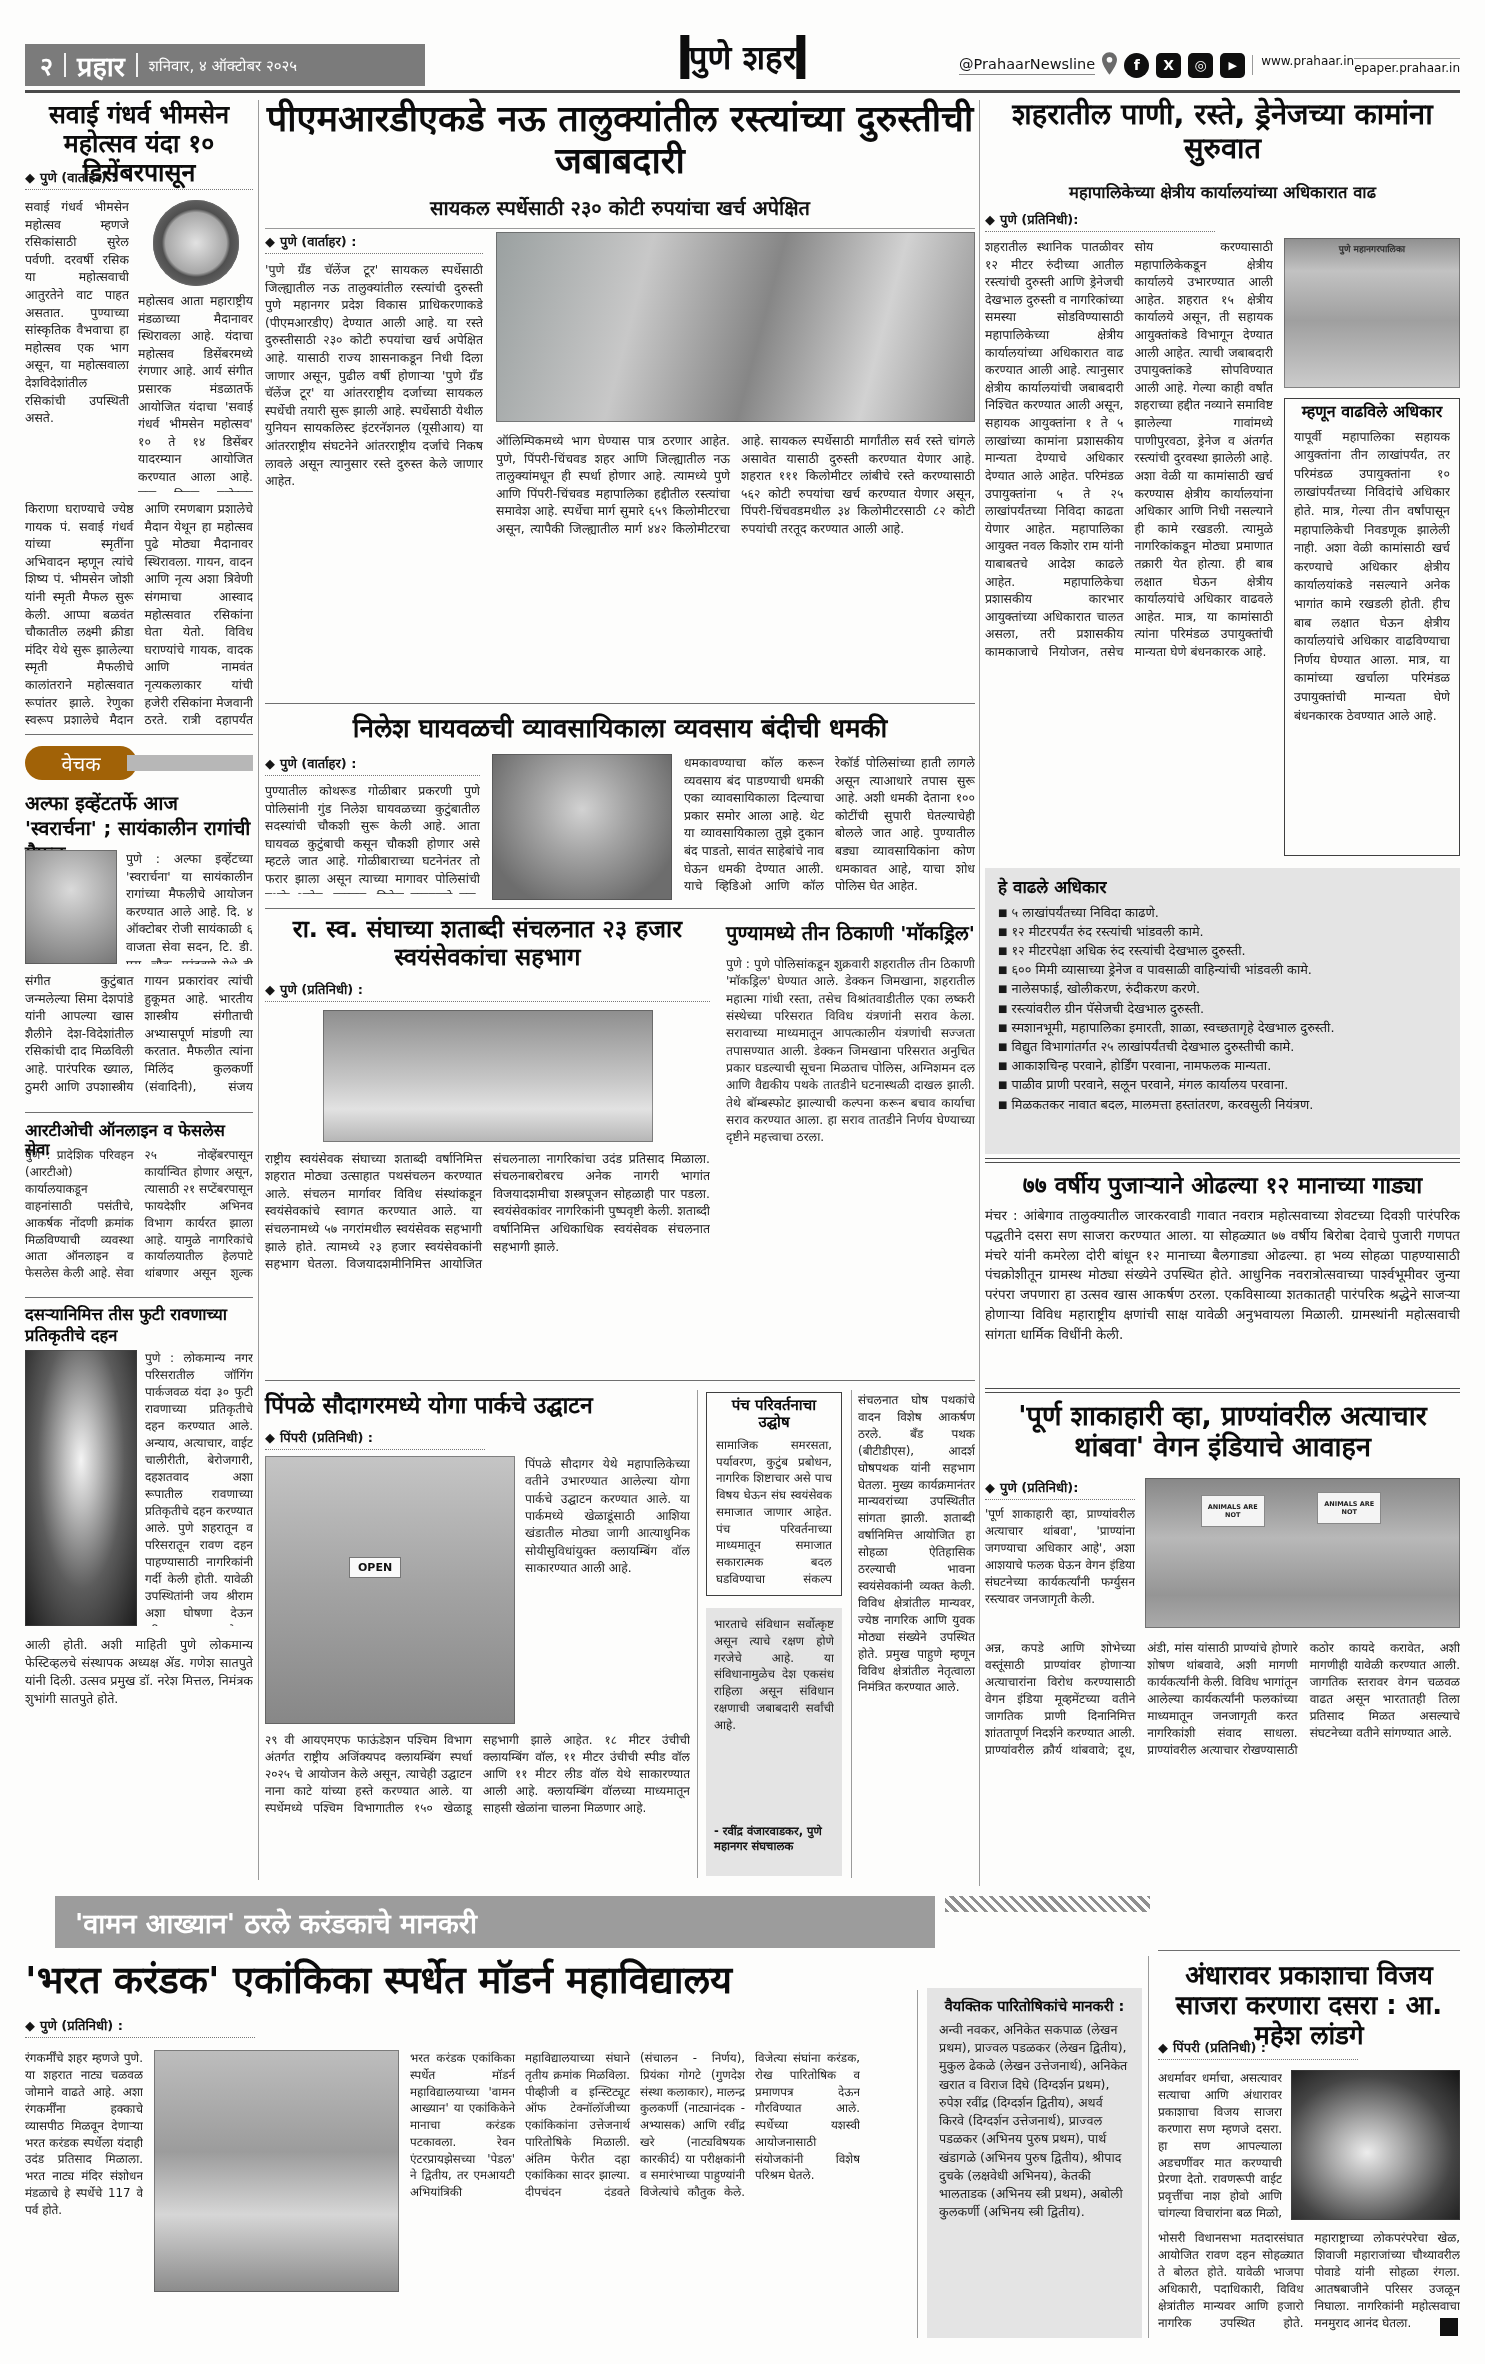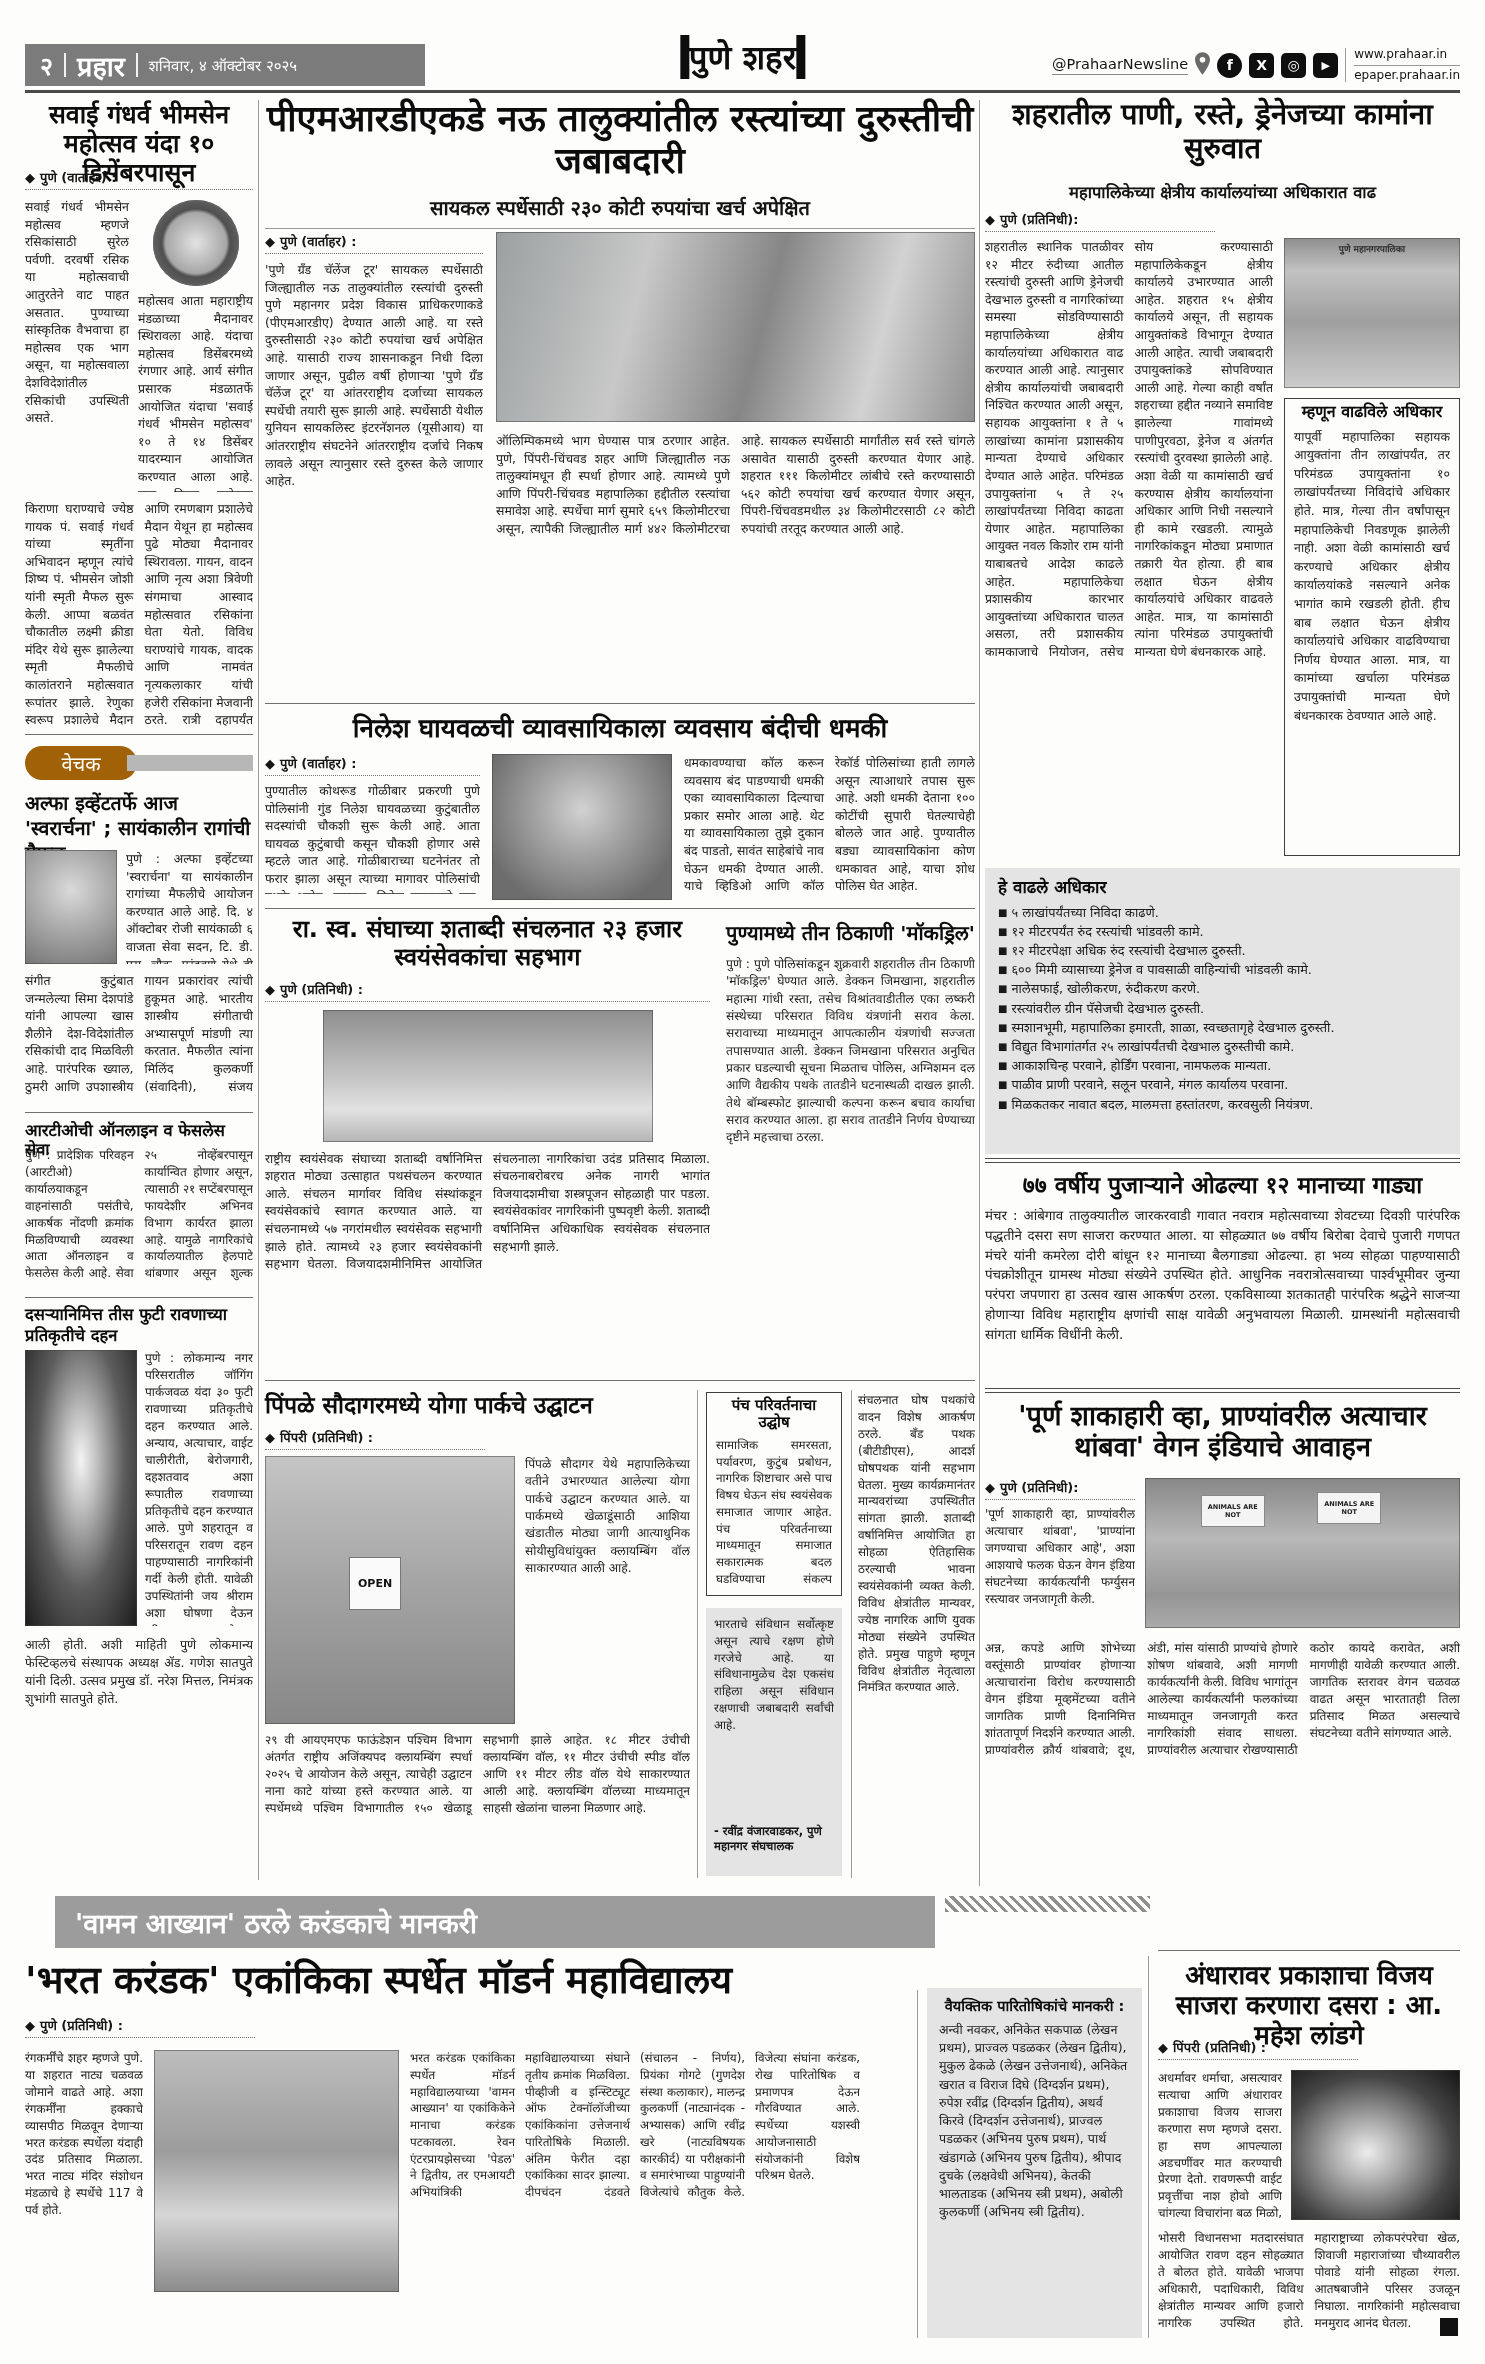--- a/index.html
+++ b/index.html
@@ -32,26 +32,26 @@
   .box-gray{background:#e4e4e4;overflow:hidden}
   .icon-sq{width:25px;height:25px;background:#0f0f0f;color:#fff;display:flex;align-items:center;justify-content:center;font-weight:700;font-size:14px;border-radius:5px;flex-shrink:0}
   .icon-circle{border-radius:50%}
   .masthead-bar{display:flex;align-items:center;gap:11px;background:#7b7b7b;color:#fff;padding:0 15px}
   .msep{width:2px;height:24px;background:#f2f2f2}
   .emblem{width:86px;height:86px;border-radius:50%;background:radial-gradient(circle,#e2e2e2 0%,#a7a7a7 50%,#4f4f4f 56%,#7d7d7d 100%);margin:2px auto 6px auto;box-shadow:inset 0 0 0 1px #666}
   .pill{width:112px;height:34px;border-radius:17px;background:#a16207;color:#fff;font-size:20px;font-weight:400;display:flex;align-items:center;justify-content:center;flex-shrink:0}
   .pillbar{flex:1;height:16px;background:#b7b7b7;margin-left:-10px}
   .strap{background:#9c9c9c;color:#fff;font-weight:700;display:flex;align-items:center;padding-left:20px}
   .hatch{background:repeating-linear-gradient(45deg,#8f8f8f 0 3px,#fdfdfc 3px 7px)}
-  .sign-open{position:absolute;left:34%;top:38%;background:#fafafa;color:#111;font-weight:800;font-size:11px;padding:19px 8px;box-shadow:0 0 0 1px #777}
+  .sign-open{position:absolute;left:34%;top:38%;background:#fafafa;color:#111;font-weight:800;font-size:11px;padding:3px 8px;box-shadow:0 0 0 1px #777}
   .placard{position:absolute;background:#f4f4f4;color:#222;font-size:6.5px;font-weight:700;width:62px;height:30px;display:flex;align-items:center;justify-content:center;text-align:center;box-shadow:0 0 0 1px #888}
   .photo-label{position:absolute;top:4px;left:0;right:0;text-align:center;font-size:9px;font-weight:700;color:#2e2e2e}
   .bullet-item{display:flex;gap:4px;font-size:12.8px;line-height:1.5;color:#191919}
   .bullet-item .bl{flex-shrink:0;font-size:10px;line-height:1.9}
-  .urls{display:flex;flex-direction:column;font-size:12px;color:#111;border-left:1px solid #999;padding-left:8px;line-height:1.1}
+  .urls{display:flex;flex-direction:row;font-size:12px;color:#111;border-left:1px solid #999;padding-left:8px;line-height:1.1}
   .urls .u2{border-top:1px solid #999;margin-top:3px;padding-top:3px}
 </style>
 </head>
 <body>
 
 <div class="page">
 
   <div class="abs masthead-bar" style="left:25px;top:44px;width:400px;height:42px">
     <span style="font-size:25px;font-weight:800">२</span>
     <span class="msep"></span>

